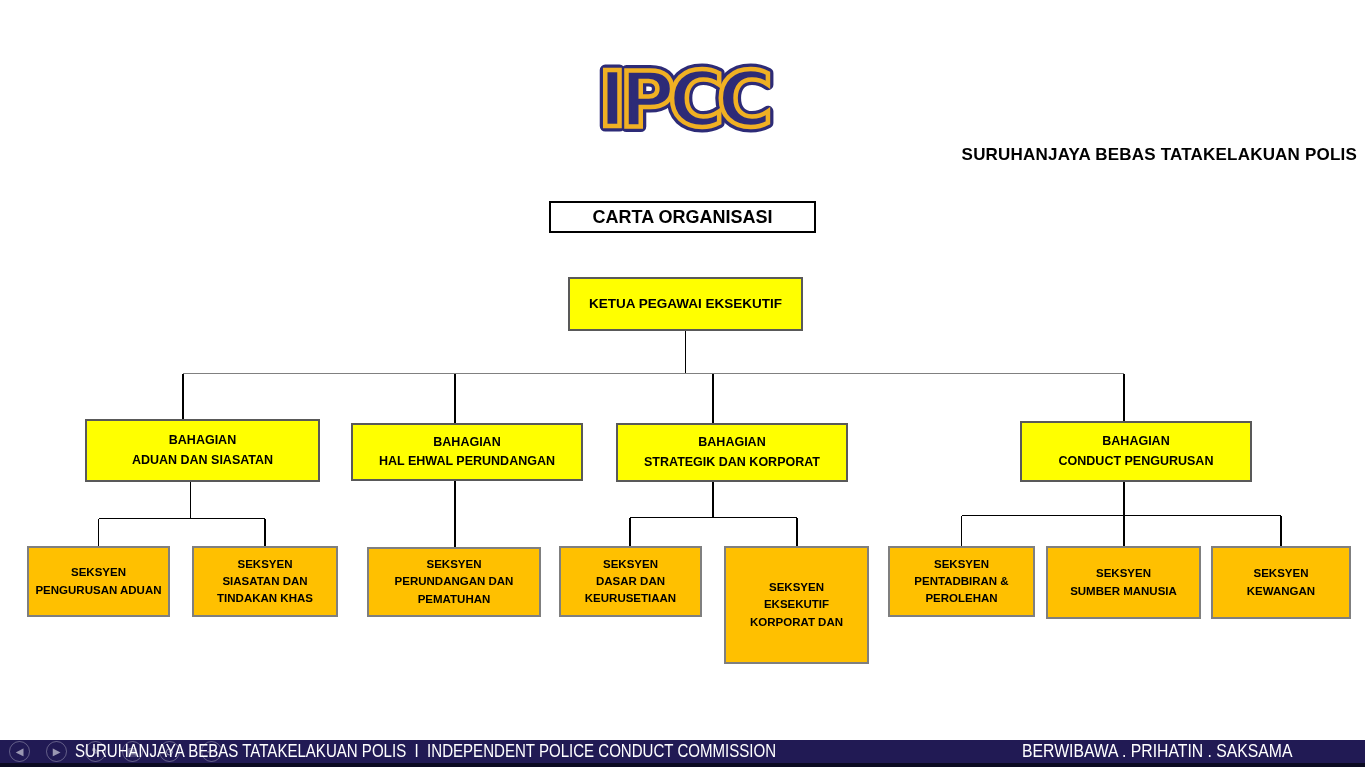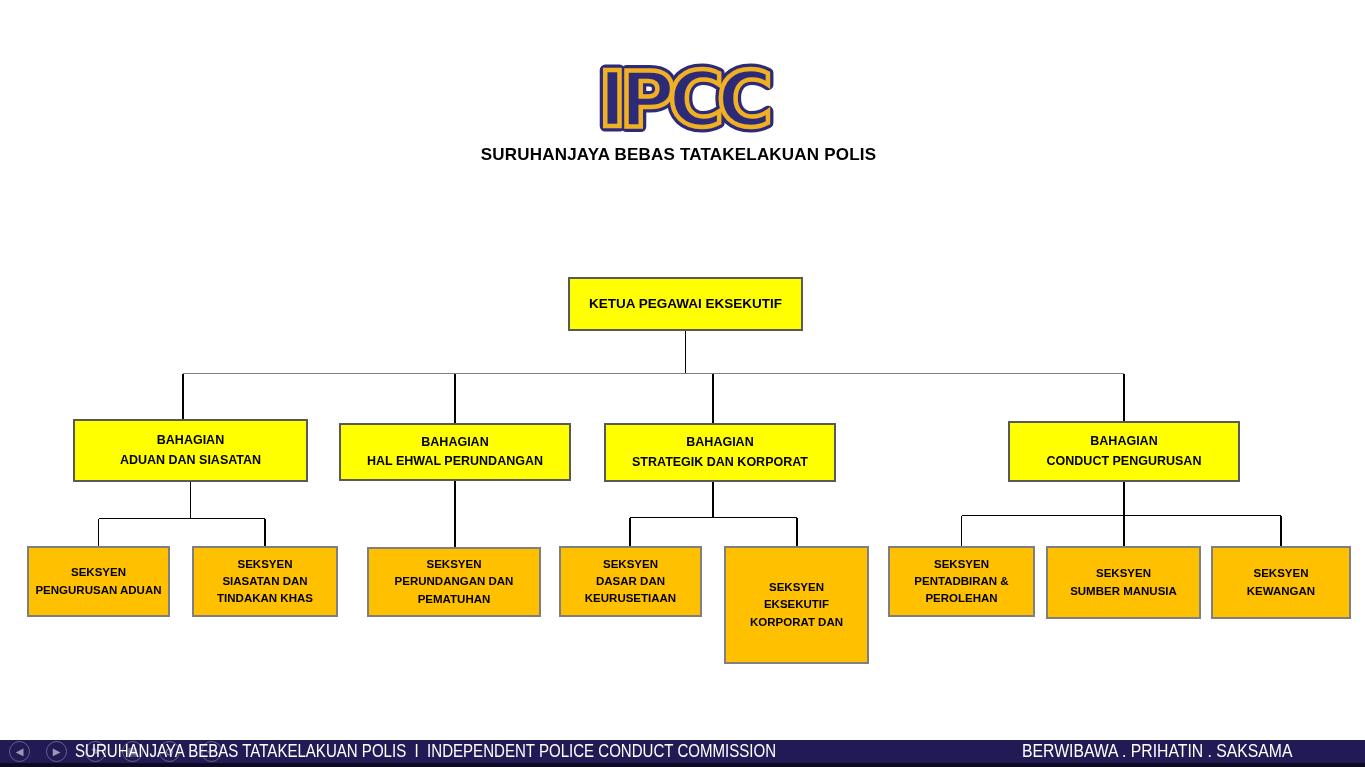--- a/index.html
+++ b/index.html
@@ -6,38 +6,38 @@
   body{
     width:1365px;height:767px;position:relative;overflow:hidden;
     background:#ffffff;font-family:"Liberation Sans",sans-serif;
   }
   .slide{position:absolute;inset:0;}
 
   
   .logo-wrap{position:absolute;left:570px;top:56px;width:225px;height:84px;}
   .org-name{
     position:absolute;left:0;right:8px;top:145px;height:24px;
-    text-align:center;font-weight:bold;font-size:17px;letter-spacing:.2px;color:#000;
+    text-align:right;font-weight:bold;font-size:17px;letter-spacing:.2px;color:#000;
   }
   .carta-box{
     position:absolute;left:549px;top:201px;width:267px;height:32px;
     box-sizing:border-box;border:2px solid #000;background:#fff;
     display:flex;align-items:center;justify-content:center;
     font-weight:bold;font-size:18px;color:#000;
   }
 
   
   .obox{
     position:absolute;box-sizing:border-box;
     display:flex;flex-direction:column;align-items:center;justify-content:center;
     text-align:center;font-weight:bold;color:#000;padding:2px 4px;
   }
   .obox span{display:block;}
   .lvl1{background:#FFFF00;border:2px solid #595959;font-size:13.5px;line-height:1.3;}
-  .lvl2{background:#FFFF00;border:2px solid #595959;font-size:12.5px;line-height:1.55;}
+  .lvl2{background:#FFFF00;border:2px solid #595959;font-size:12.5px;line-height:1.55;margin-left:12px;}
   .lvl3{background:#FFC000;border:2px solid #7F7F7F;font-size:11.5px;line-height:1.5;}
 
   .connectors{position:absolute;left:0;top:0;pointer-events:none;}
 
   
   .footer{
     position:absolute;left:0;right:0;bottom:0;height:27px;background:#211A54;
   }
   .footer-strip{position:absolute;left:0;right:0;bottom:0;height:4px;background:#0B0B22;}
   .footer-text{
@@ -63,20 +63,23 @@
     <svg width="225" height="84" viewBox="0 0 225 84">
       <g font-family="DejaVu Sans, sans-serif" font-weight="bold" font-size="76" text-anchor="middle" letter-spacing="-7">
         <text x="112" y="70" fill="#2D2B77" stroke="#2D2B77" stroke-width="11" stroke-linejoin="round">IPCC</text>
         <text x="112" y="70" fill="none" stroke="#F0B023" stroke-width="4.5">IPCC</text>
       </g>
     </svg>
   </div>
 
   <div class="org-name">SURUHANJAYA BEBAS TATAKELAKUAN POLIS</div>
 
+  <div class="carta-box">
+    <span>CARTA ORGANISASI</span>
+  </div>
 
   <svg class="connectors" width="1365" height="767" shape-rendering="crispEdges">
 
     <line x1="685.5" y1="331" x2="685.5" y2="373.5" stroke="#000" stroke-width="1.4"></line>
     <line x1="183" y1="373.5" x2="1124" y2="373.5" stroke="#808080" stroke-width="1.4"></line>
     <line x1="183" y1="373.5" x2="183" y2="419" stroke="#000" stroke-width="1.4"></line>
     <line x1="455" y1="373.5" x2="455" y2="423" stroke="#000" stroke-width="1.4"></line>
     <line x1="713" y1="373.5" x2="713" y2="423" stroke="#000" stroke-width="1.4"></line>
     <line x1="1124" y1="373.5" x2="1124" y2="421" stroke="#000" stroke-width="1.4"></line>
 

